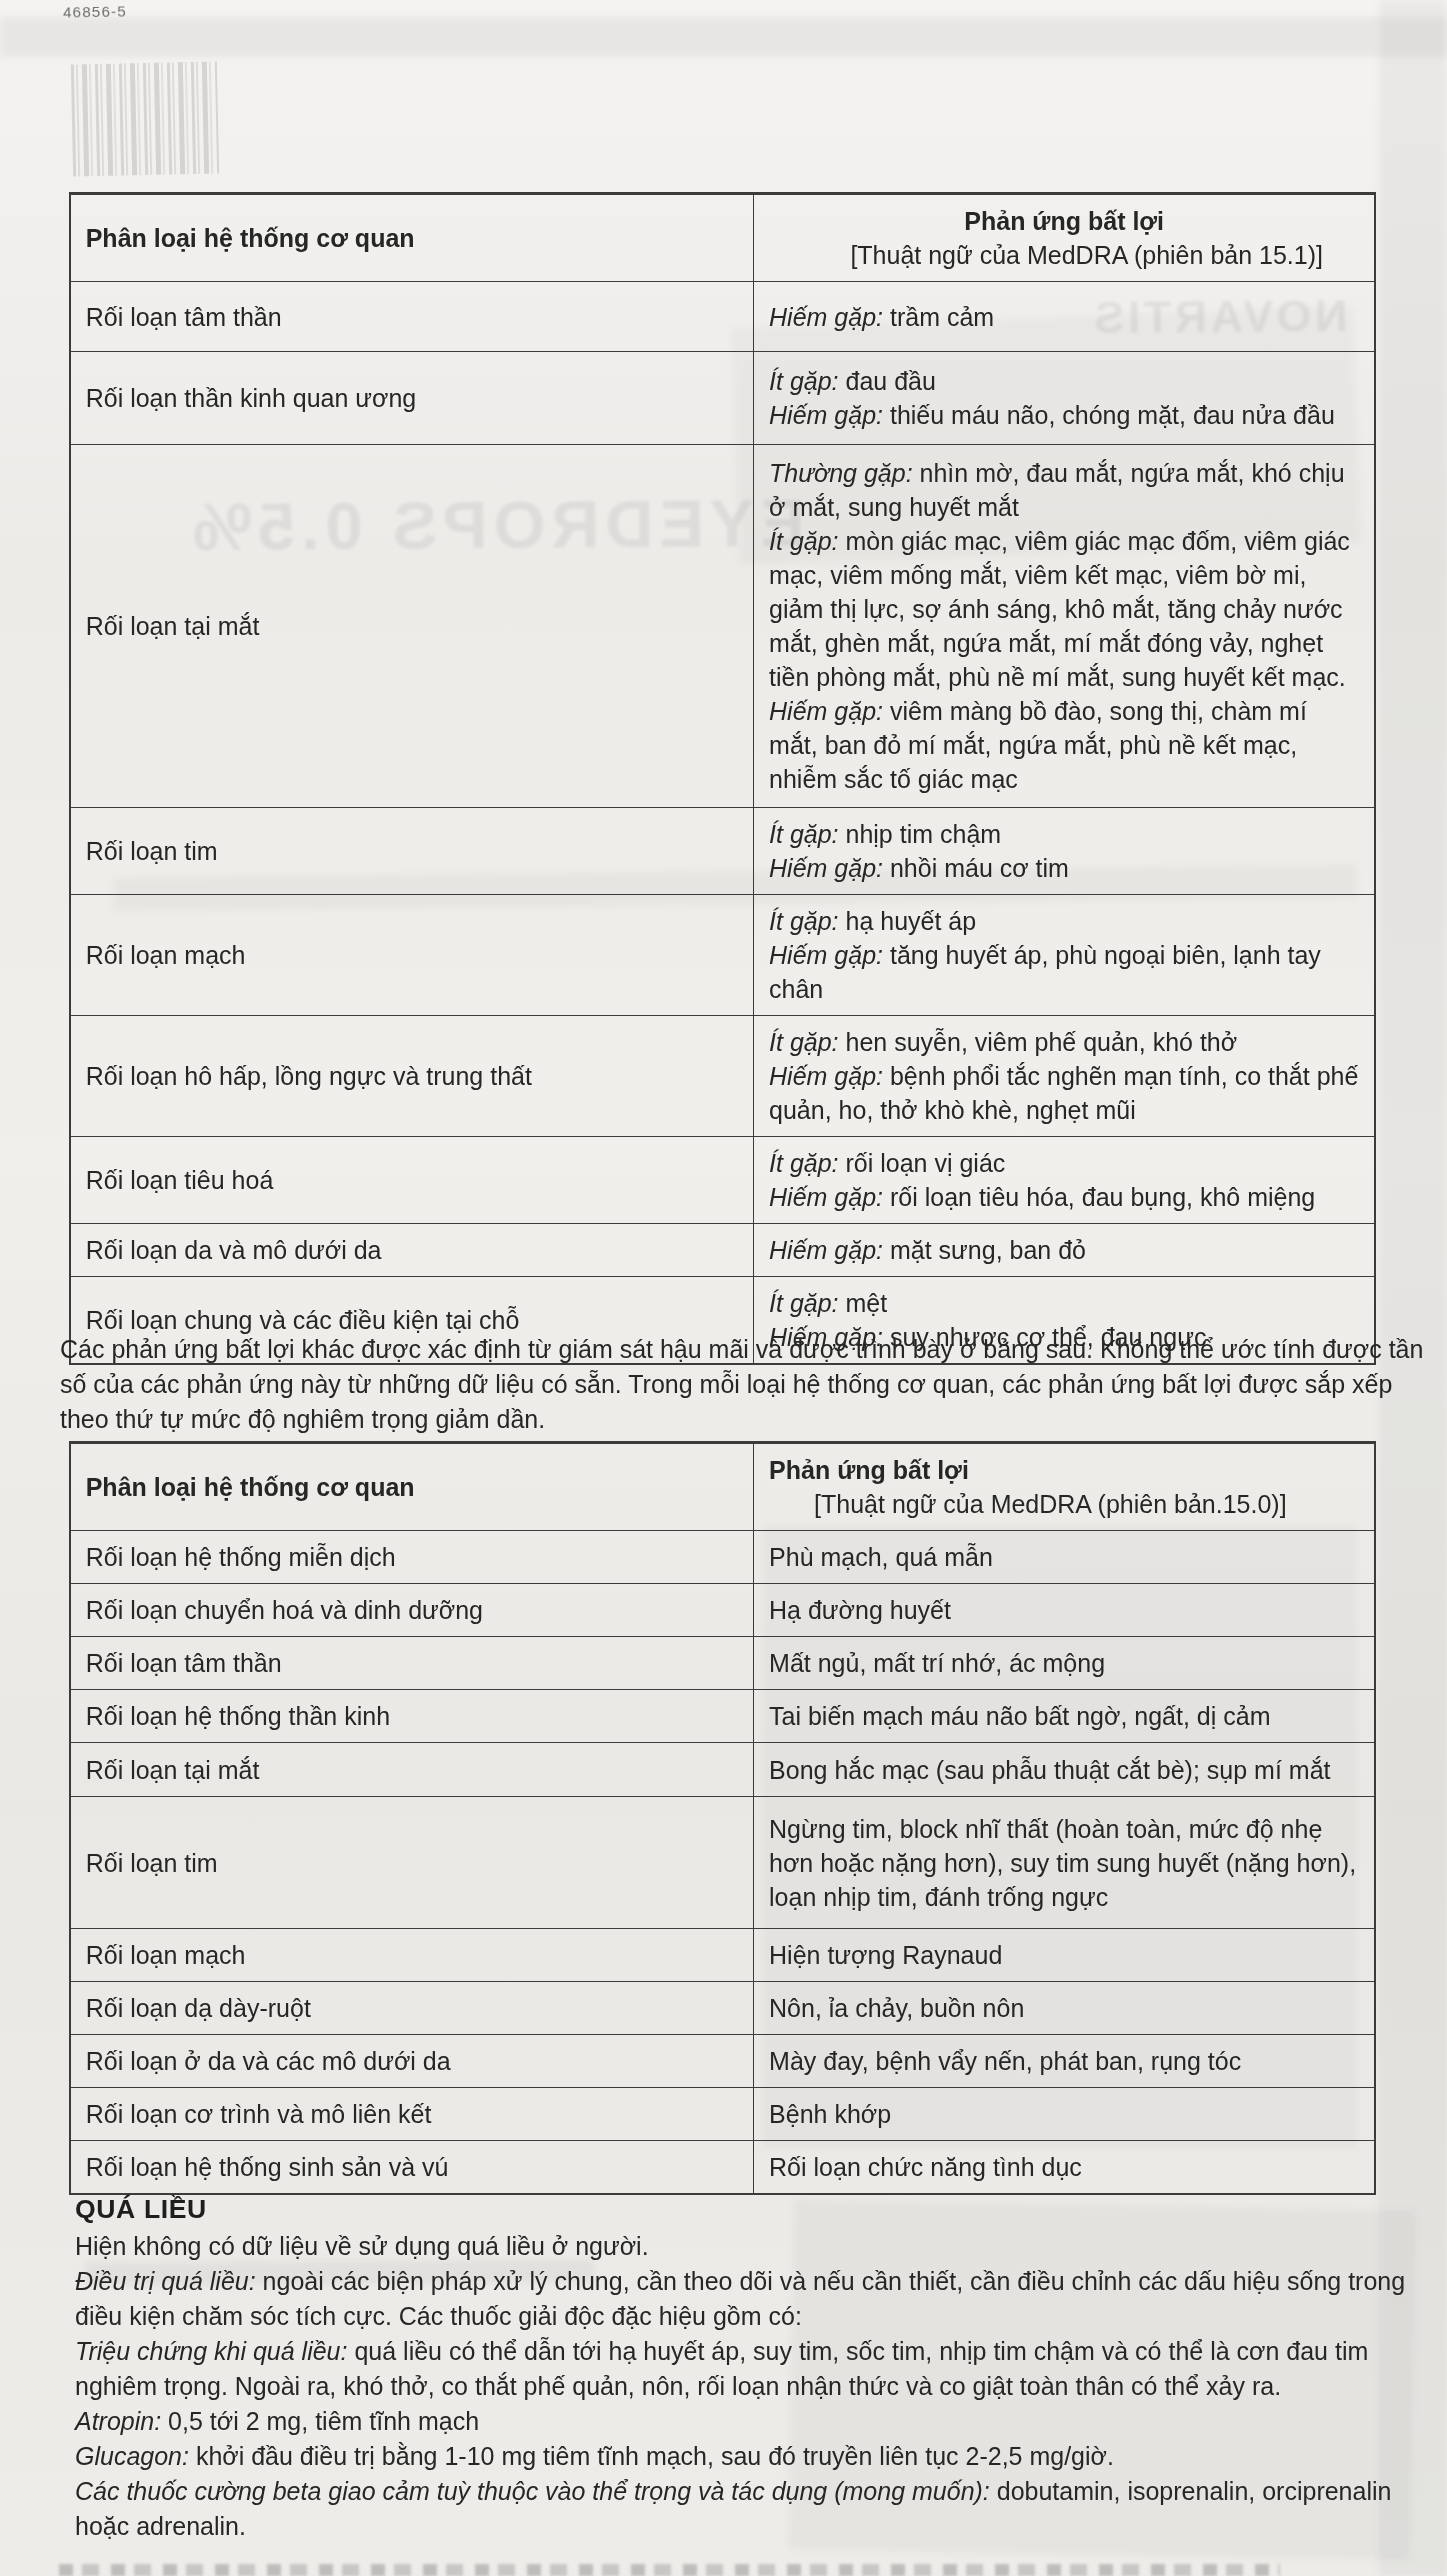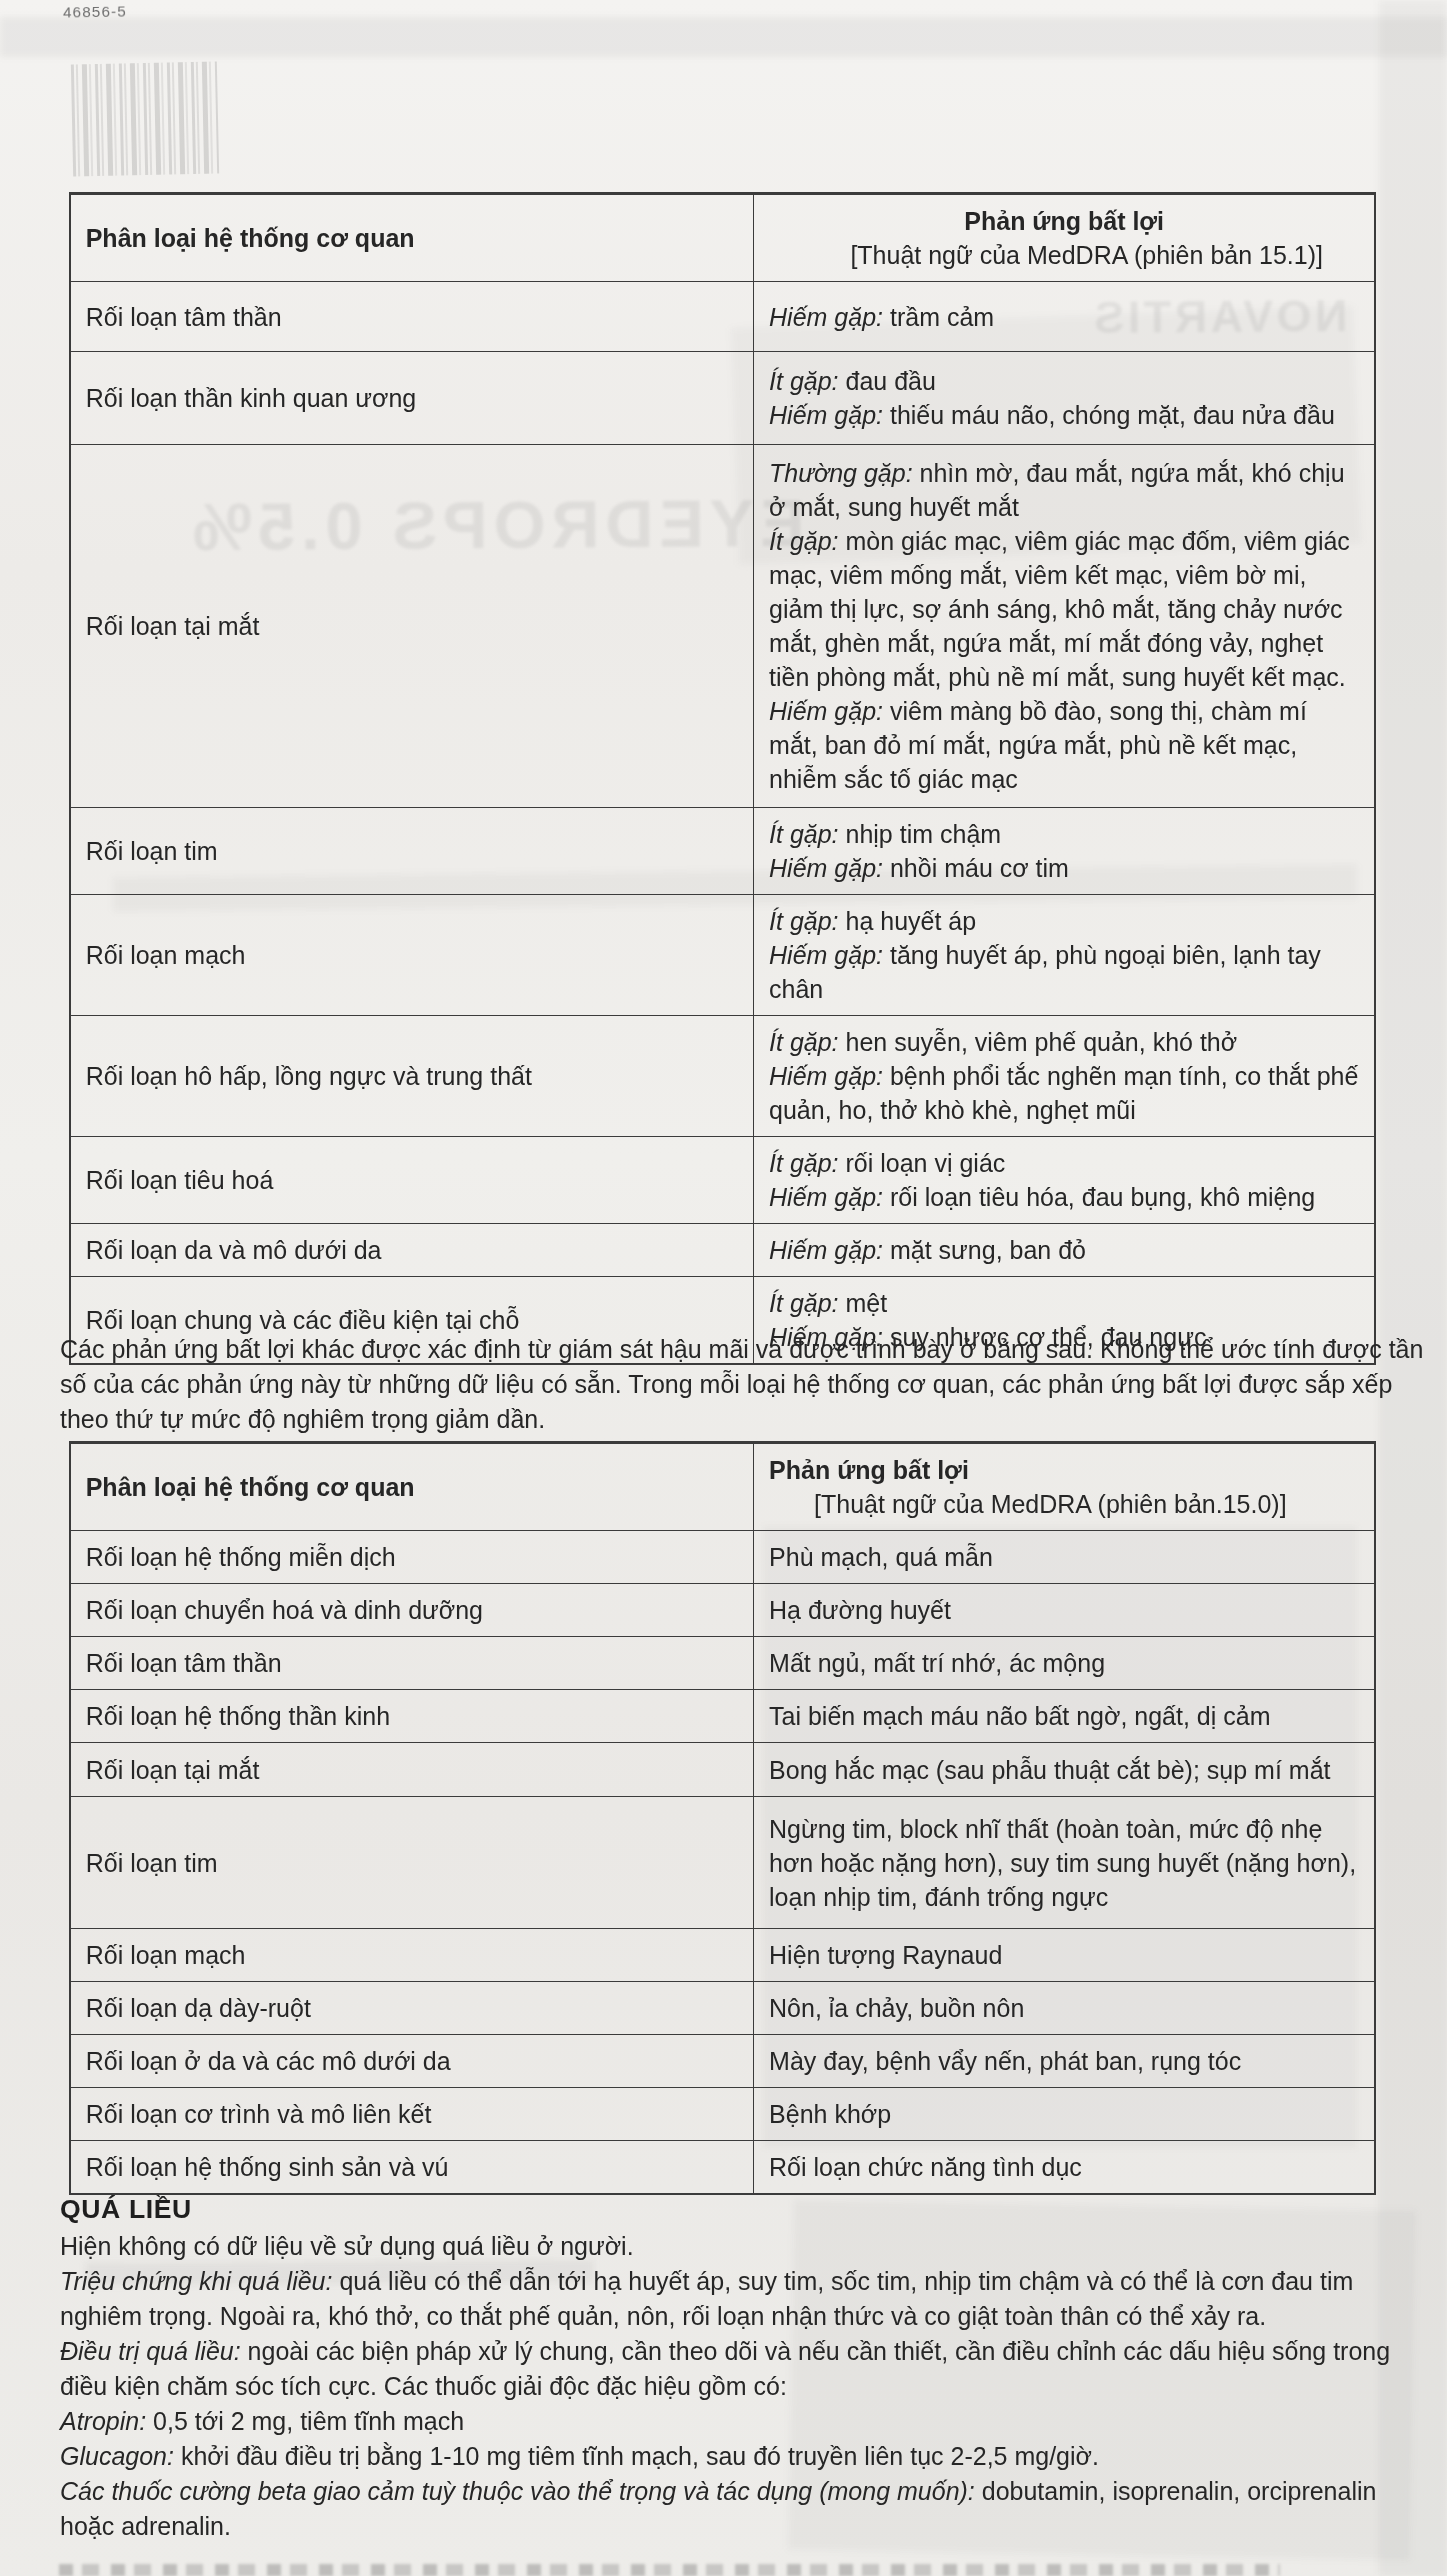--- a/index.html
+++ b/index.html
@@ -64,21 +64,21 @@
   .hdr td{font-weight:bold;}
   #table1 .hdr td.reaction{text-align:center;}
   .hdr .sub{font-weight:normal;display:block;margin-left:45px;}
   .it{font-style:italic;}
   .rx-line{margin:0;}
   .bodypara{
     position:absolute;left:60px;width:1357px;
     font-size:25px;line-height:35px;color:#262626;
   }
   #between-para{top:1332px;width:1366px;}
-  #overdose{top:2192px;}
+  #overdose{top:2192px;margin-left:15px;}
   #overdose h2{
     font-size:26.6px;line-height:34px;margin:0 0 3.4px 0;color:#1e1e1e;
     letter-spacing:0.6px;
   }
   #overdose p{margin:0;}
   .cutline{
     position:absolute;left:59px;top:2564px;width:1221px;height:12px;
     background:repeating-linear-gradient(90deg,
       rgba(70,70,70,.40) 0 13.6px, transparent 13.6px 22.6px,
       rgba(70,70,70,.32) 22.6px 40px, transparent 40px 52px);
@@ -236,22 +236,22 @@
           <td class="organ">Rối loạn hệ thống sinh sản và vú</td>
           <td class="reaction">Rối loạn chức năng tình dục</td>
         </tr>
       </tbody>
   </table>
 
   <div class="bodypara" id="overdose">
     <h2>QUÁ LIỀU</h2>
     <div id="overdose-paras">
         <p><span>Hiện không có dữ liệu về sử dụng quá liều ở người.</span></p>
+        <p><span class="it">Điều trị quá liều:</span><span> ngoài các biện pháp xử lý chung, cần theo dõi và nếu cần thiết, cần điều chỉnh các dấu hiệu sống trong điều kiện chăm sóc tích cực. Các thuốc giải độc đặc hiệu gồm có:</span></p>
         <p><span class="it">Triệu chứng khi quá liều:</span><span> quá liều có thể dẫn tới hạ huyết áp, suy tim, sốc tim, nhịp tim chậm và có thể là cơn đau tim nghiêm trọng. Ngoài ra, khó thở, co thắt phế quản, nôn, rối loạn nhận thức và co giật toàn thân có thể xảy ra.</span></p>
-        <p><span class="it">Điều trị quá liều:</span><span> ngoài các biện pháp xử lý chung, cần theo dõi và nếu cần thiết, cần điều chỉnh các dấu hiệu sống trong điều kiện chăm sóc tích cực. Các thuốc giải độc đặc hiệu gồm có:</span></p>
         <p><span class="it">Atropin:</span><span> 0,5 tới 2 mg, tiêm tĩnh mạch</span></p>
         <p><span class="it">Glucagon:</span><span> khởi đầu điều trị bằng 1-10 mg tiêm tĩnh mạch, sau đó truyền liên tục 2-2,5 mg/giờ.</span></p>
         <p><span class="it">Các thuốc cường beta giao cảm tuỳ thuộc vào thể trọng và tác dụng (mong muốn):</span><span> dobutamin, isoprenalin, orciprenalin hoặc adrenalin.</span></p>
       </div>
   </div>
 
   <div class="cutline"></div>
 </div>
 
 

